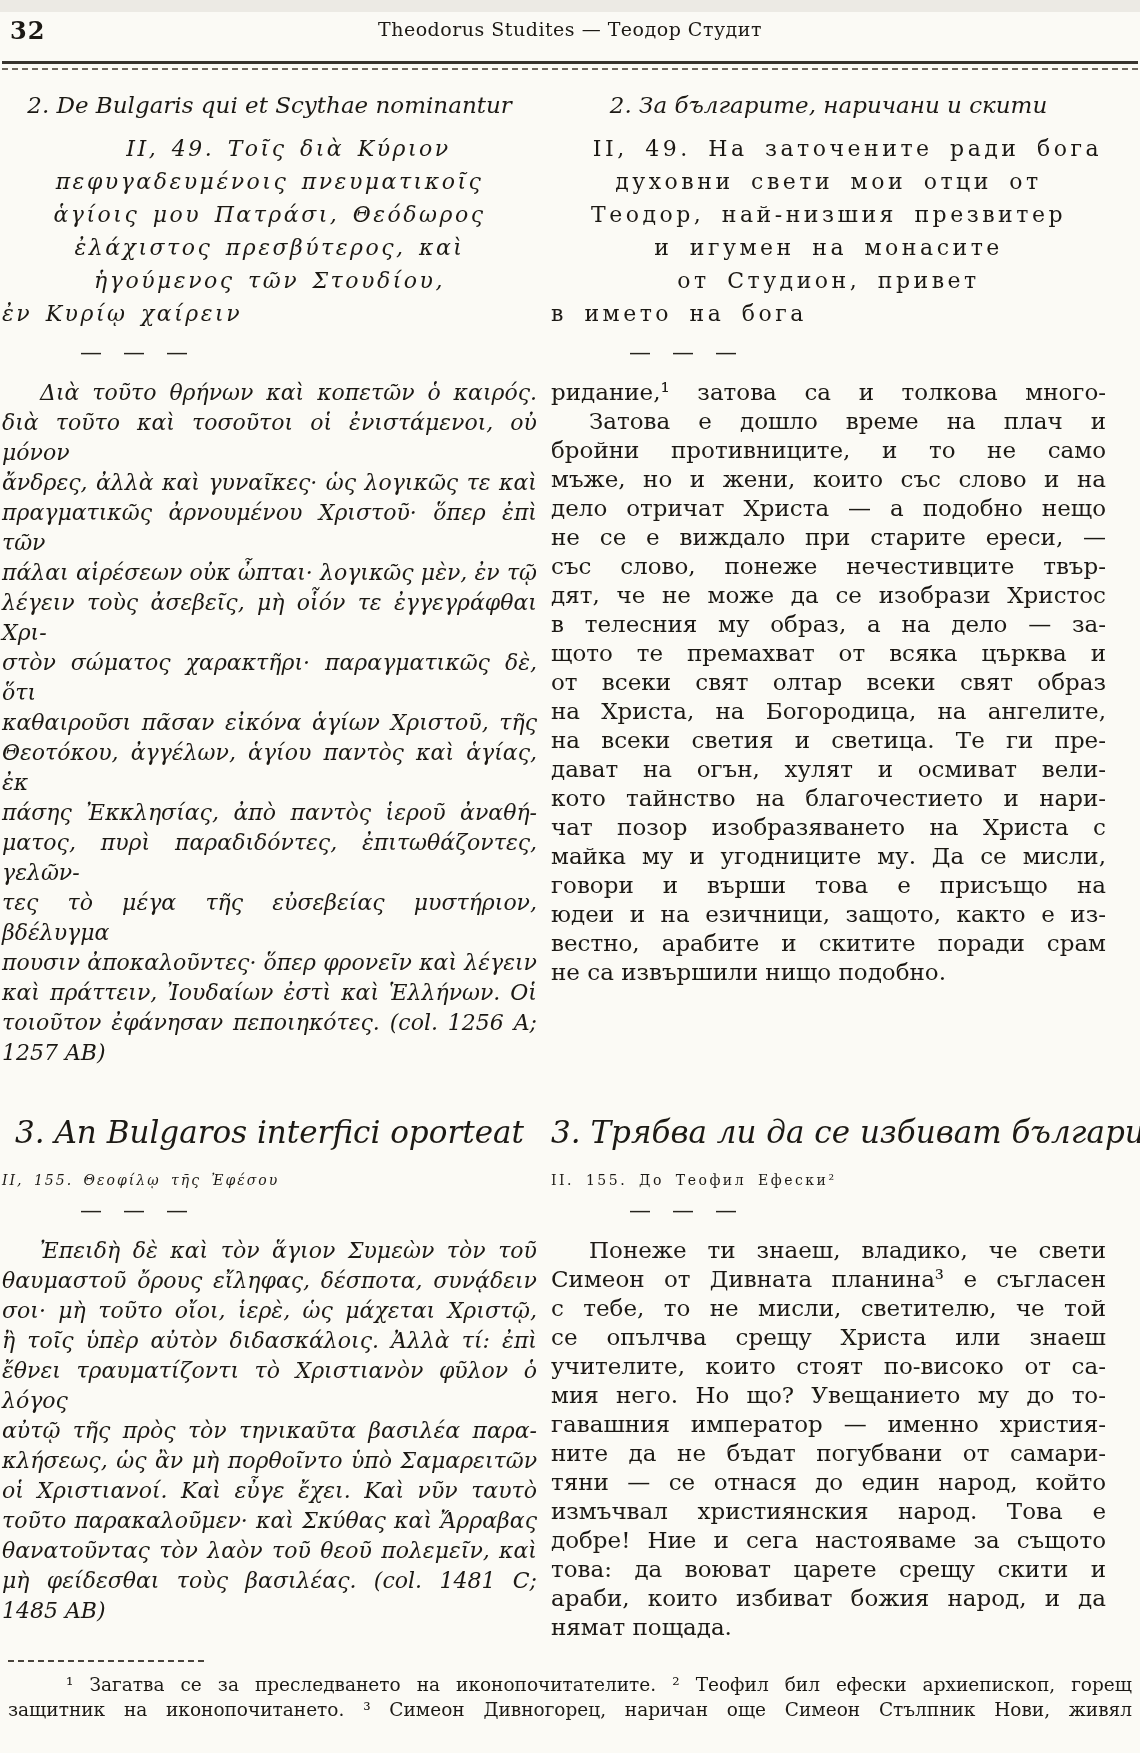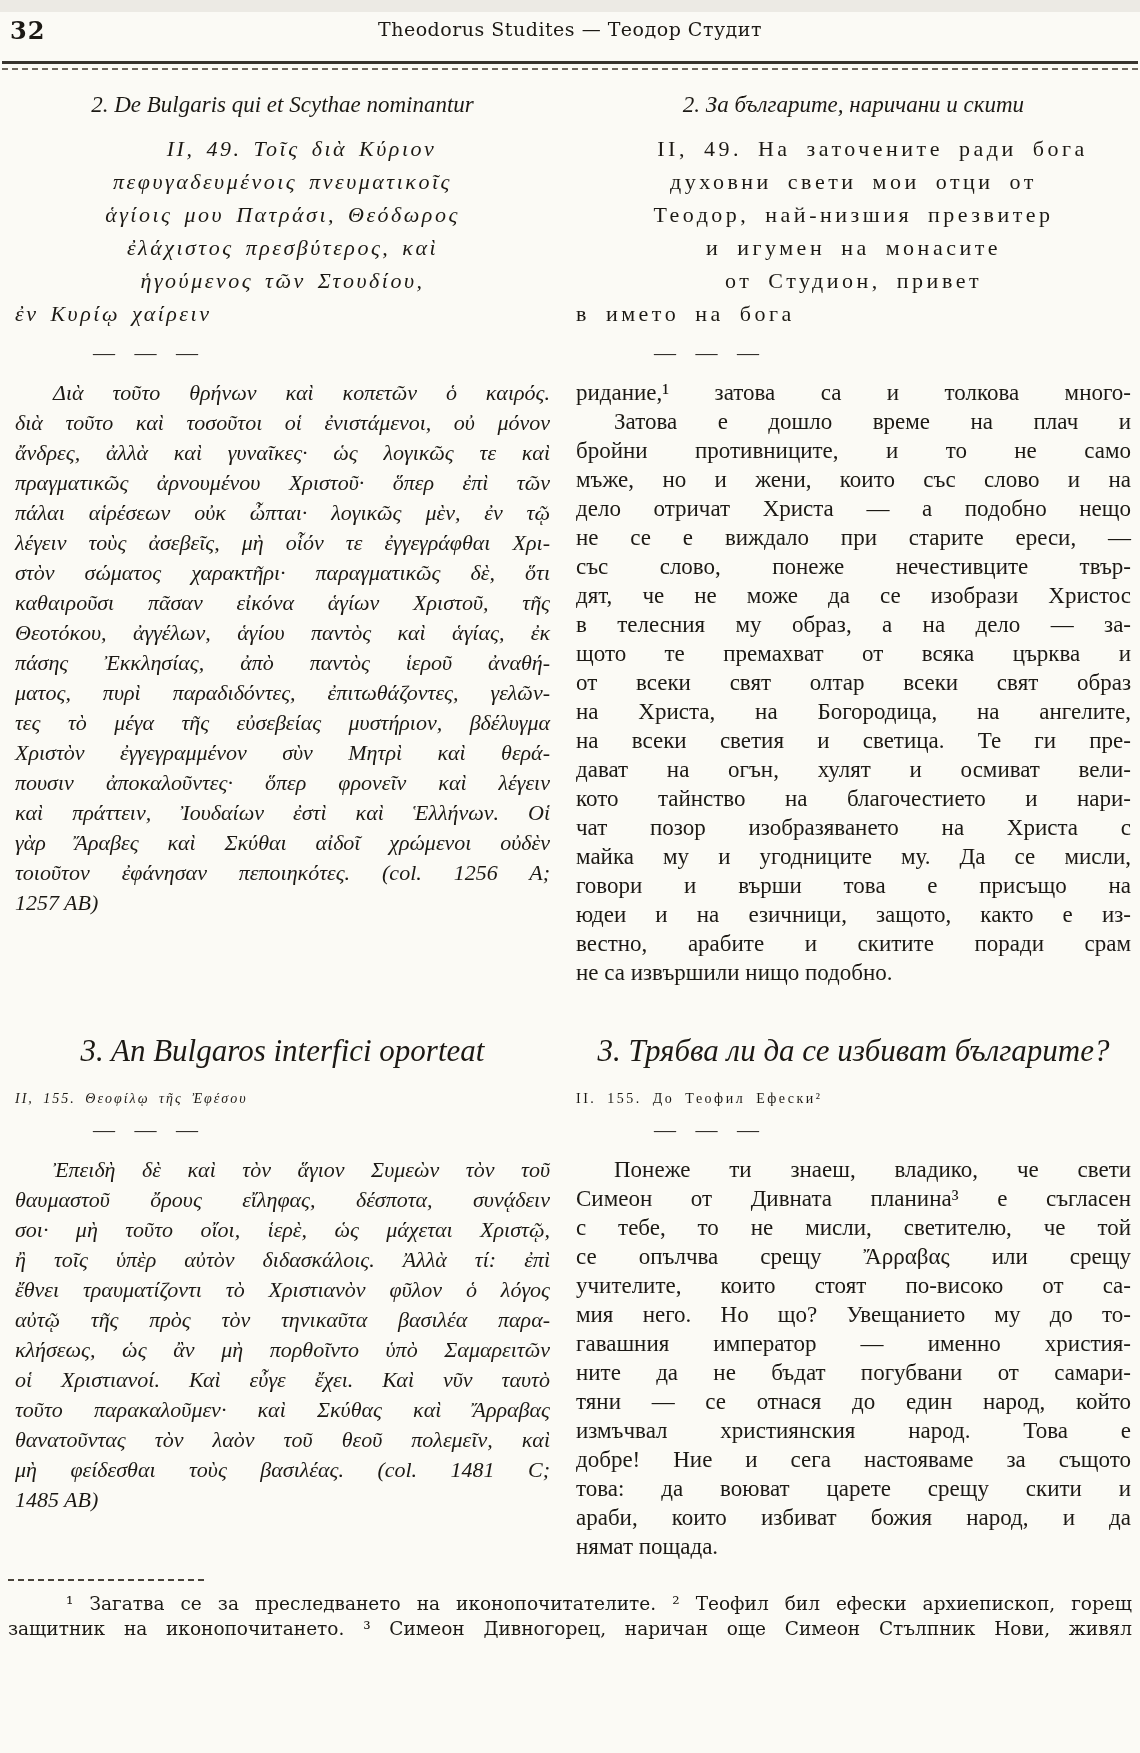--- a/index.html
+++ b/index.html
@@ -8,21 +8,21 @@
     background: #fbfaf5; color: #1c1914; overflow: hidden; position: relative;
     font-family: "DejaVu Serif", "Liberation Serif", serif;
   }
   
   .page-header { position: relative; height: 36px; padding: 5px 10px 0; }
   .pagenum { position: absolute; left: 10px; top: 4px; font-size: 24px; font-weight: bold; letter-spacing: 1px; }
   .running-title { position: absolute; left: 0; right: 0; top: 6px; text-align: center; font-size: 19px; letter-spacing: 0.5px; }
   .header-rule { margin: 8px 2px 0; height: 4px; border-top: 3px solid #37332c; border-bottom: 2px dashed #6e675d; }
 
   
-  .columns { display: grid; grid-template-columns: 535px 555px; column-gap: 26px; padding: 0 15px; font-family: Liberation Serif, serif; }
+  .columns { display: grid; grid-template-columns: 535px 555px; column-gap: 14px; padding: 0 2px; }
   .cell { min-width: 0; }
 
   .sec-title { margin-top: 22px; font-style: italic; font-size: 23px; text-align: center; white-space: nowrap; }
   .sec-title3 { margin-top: 46px; font-style: italic; font-size: 31px; text-align: center; white-space: nowrap; }
 
   .letter-heading { margin-top: 14px; font-size: 22px; line-height: 33px; }
   .letter-heading .pline { text-align: center; text-align-last: center; text-indent: 0; }
   .gk { font-style: italic; letter-spacing: 2.5px; word-spacing: 4px; }
   .cy { letter-spacing: 3.5px; word-spacing: 7px; }
 
@@ -88,24 +88,22 @@
         <div class="pline">ἄνδρες, ἀλλὰ καὶ γυναῖκες· ὡς λογικῶς τε καὶ</div>
         <div class="pline">πραγματικῶς ἀρνουμένου Χριστοῦ· ὅπερ ἐπὶ τῶν</div>
         <div class="pline">πάλαι αἱρέσεων οὐκ ὦπται· λογικῶς μὲν, ἐν τῷ</div>
         <div class="pline">λέγειν τοὺς ἀσεβεῖς, μὴ οἷόν τε ἐγγεγράφθαι Χρι-</div>
         <div class="pline">στὸν σώματος χαρακτῆρι· παραγματικῶς δὲ, ὅτι</div>
         <div class="pline">καθαιροῦσι πᾶσαν εἰκόνα ἁγίων Χριστοῦ, τῆς</div>
         <div class="pline">Θεοτόκου, ἀγγέλων, ἁγίου παντὸς καὶ ἁγίας, ἐκ</div>
         <div class="pline">πάσης Ἐκκλησίας, ἀπὸ παντὸς ἱεροῦ ἀναθή-</div>
         <div class="pline">ματος, πυρὶ παραδιδόντες, ἐπιτωθάζοντες, γελῶν-</div>
         <div class="pline">τες τὸ μέγα τῆς εὐσεβείας μυστήριον, βδέλυγμα</div>
-        <div class="pline">Χριστὸν ἐγγεγραμμένον σὺν Μητρὶ καὶ θερά-</div>
         <div class="pline">πουσιν ἀποκαλοῦντες· ὅπερ φρονεῖν καὶ λέγειν</div>
         <div class="pline">καὶ πράττειν, Ἰουδαίων ἐστὶ καὶ Ἑλλήνων. Οἱ</div>
-        <div class="pline">γὰρ Ἄραβες καὶ Σκύθαι αἰδοῖ χρώμενοι οὐδὲν</div>
         <div class="pline">τοιοῦτον ἐφάνησαν πεποιηκότες. (col. 1256 A;</div>
         <div class="pline last">1257 AB)</div>
       </div>
     <div class="cell para right-para">
         <div class="pline">ридание,¹ затова са и толкова много-</div>
         <div class="pline first">Затова е дошло време на плач и</div>
         <div class="pline">бройни противниците, и то не само</div>
         <div class="pline">мъже, но и жени, които със слово и на</div>
         <div class="pline">дело отричат Христа — а подобно нещо</div>
         <div class="pline">не се е виждало при старите ереси, —</div>
@@ -146,21 +144,21 @@
         <div class="pline">οἱ Χριστιανοί. Καὶ εὖγε ἔχει. Καὶ νῦν ταυτὸ</div>
         <div class="pline">τοῦτο παρακαλοῦμεν· καὶ Σκύθας καὶ Ἄρραβας</div>
         <div class="pline">θανατοῦντας τὸν λαὸν τοῦ θεοῦ πολεμεῖν, καὶ</div>
         <div class="pline">μὴ φείδεσθαι τοὺς βασιλέας. (col. 1481 C;</div>
         <div class="pline last">1485 AB)</div>
       </div>
     <div class="cell para right-para">
         <div class="pline first">Понеже ти знаеш, владико, че свети</div>
         <div class="pline">Симеон от Дивната планина³ е съгласен</div>
         <div class="pline">с тебе, то не мисли, светителю, че той</div>
-        <div class="pline">се опълчва срещу Ἄρραβας или срещу</div>
+        <div class="pline">се опълчва срещу Христа или знаеш</div>
         <div class="pline">учителите, които стоят по-високо от са-</div>
         <div class="pline">мия него. Но що? Увещанието му до то-</div>
         <div class="pline">гавашния император — именно христия-</div>
         <div class="pline">ните да не бъдат погубвани от самари-</div>
         <div class="pline">тяни — се отнася до един народ, който</div>
         <div class="pline">измъчвал християнския народ. Това е</div>
         <div class="pline">добре! Ние и сега настояваме за същото</div>
         <div class="pline">това: да воюват царете срещу скити и</div>
         <div class="pline">араби, които избиват божия народ, и да</div>
         <div class="pline last">нямат пощада.</div>

